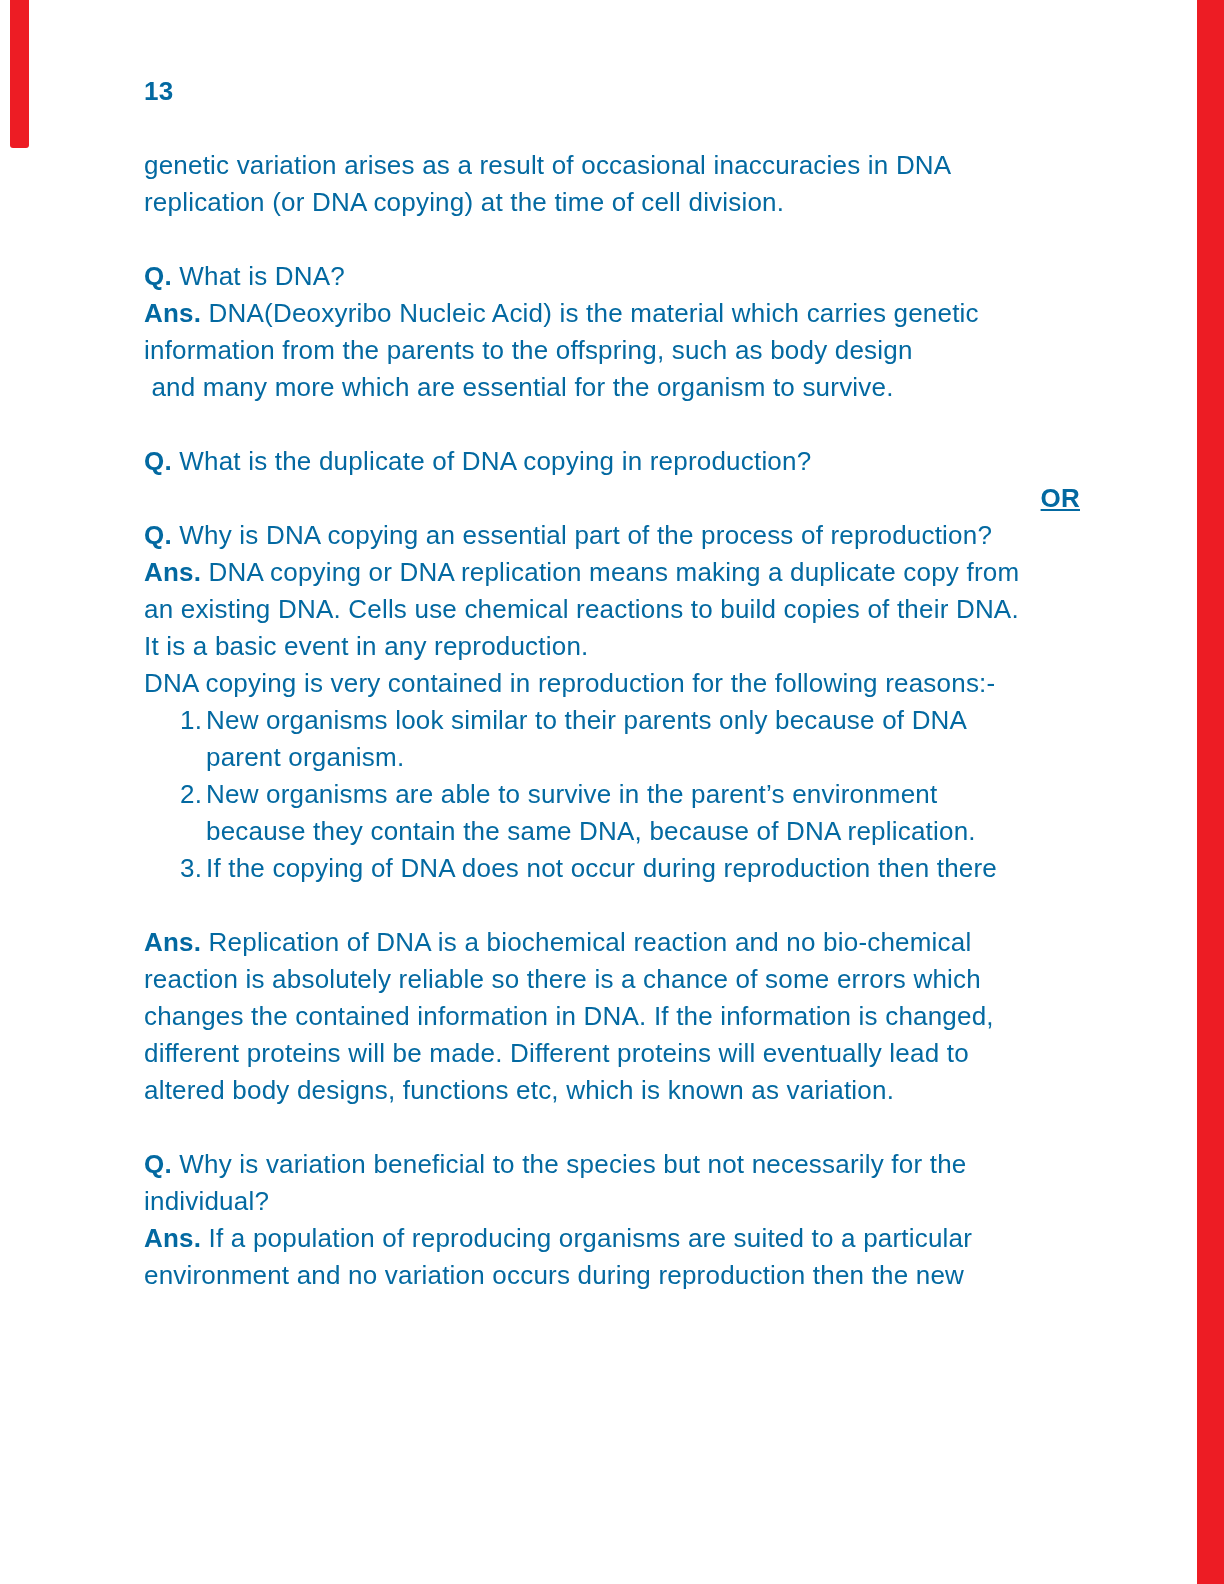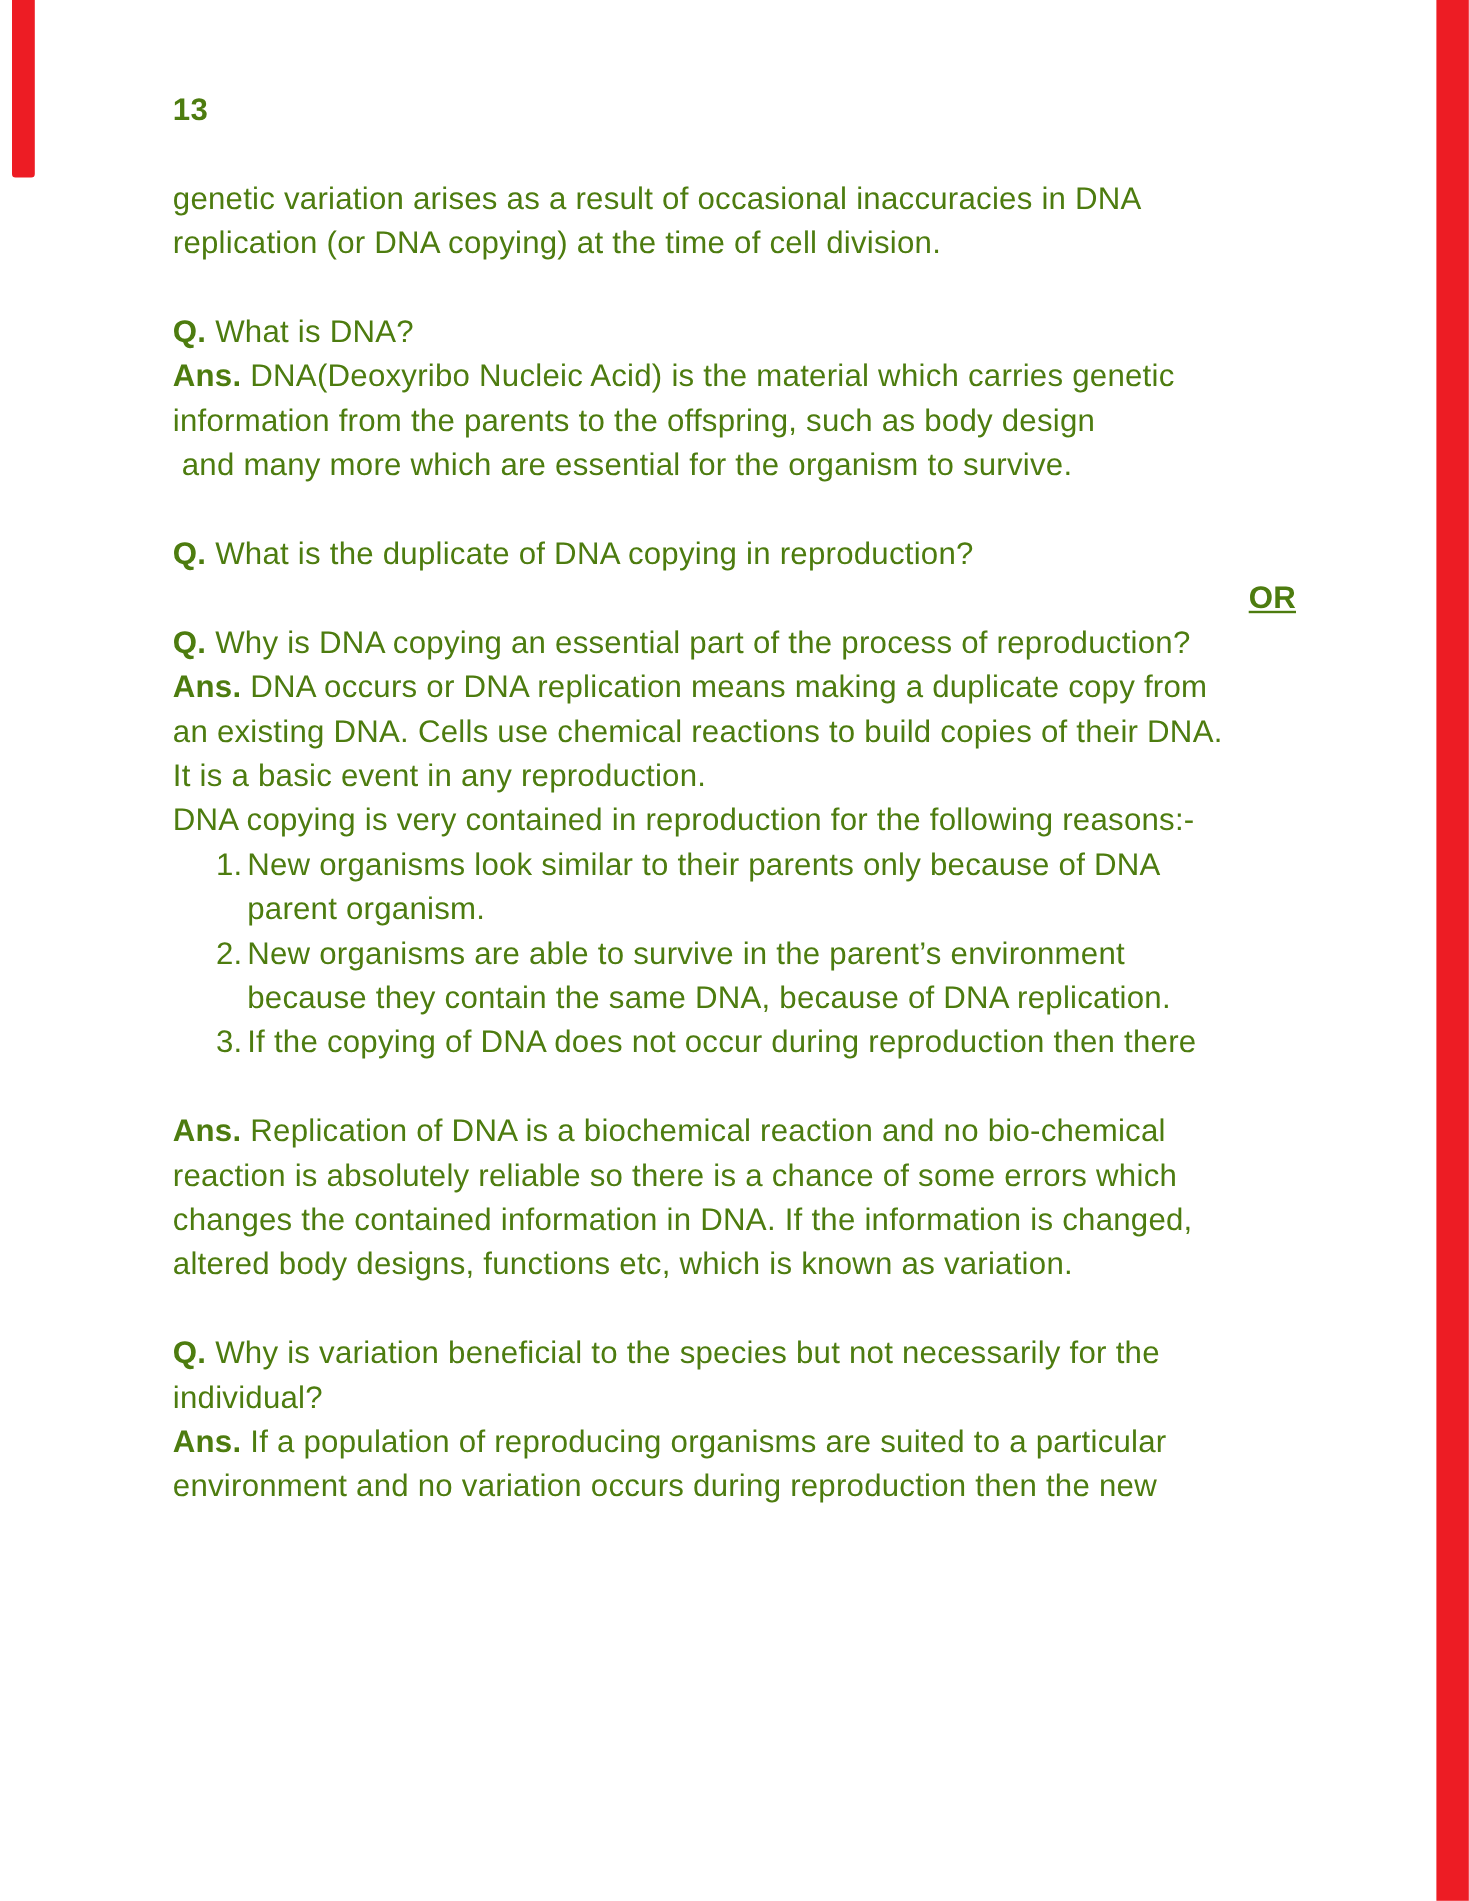--- a/index.html
+++ b/index.html
@@ -21,21 +21,21 @@
     height: 1584px;
     background: #ffffff;
   }
   #doc {
     position: absolute;
     left: 144px;
     top: 73px;
     width: 936px;
     font-size: 26px;
     line-height: 37px;
-    color: #4d7c0f;
+    color: #0369a1;
     letter-spacing: 0.2px;
   }
   .line {
     white-space: pre;
     height: 37px;
   }
   .b { font-weight: 700; }
   .center { text-align: right; }
   .or-text {
     font-weight: 700;
@@ -80,33 +80,34 @@
       <div class="line"><span>replication (or DNA copying) at the time of cell division.</span></div>
       <div class="line"></div>
       <div class="line"><span class="b">Q.</span><span> What is DNA?</span></div>
       <div class="line"><span class="b">Ans.</span><span> DNA(Deoxyribo Nucleic Acid) is the material which carries genetic</span></div>
       <div class="line"><span>information from the parents to the offspring, such as body design</span></div>
       <div class="line"><span> and many more which are essential for the organism to survive.</span></div>
       <div class="line"></div>
       <div class="line"><span class="b">Q.</span><span> What is the duplicate of DNA copying in reproduction?</span></div>
       <div class="line center"><span class="or-text">OR</span></div>
       <div class="line"><span class="b">Q.</span><span> Why is DNA copying an essential part of the process of reproduction?</span></div>
-      <div class="line"><span class="b">Ans.</span><span> DNA occurs or DNA replication means making a duplicate copy from</span></div>
+      <div class="line"><span class="b">Ans.</span><span> DNA copying or DNA replication means making a duplicate copy from</span></div>
       <div class="line"><span>an existing DNA. Cells use chemical reactions to build copies of their DNA.</span></div>
       <div class="line"><span>It is a basic event in any reproduction.</span></div>
       <div class="line"><span>DNA copying is very contained in reproduction for the following reasons:-</span></div>
       <div class="line li-line"><span class="li-marker">1.</span><span>New organisms look similar to their parents only because of DNA</span></div>
       <div class="line li-line"><span>parent organism.</span></div>
       <div class="line li-line"><span class="li-marker">2.</span><span>New organisms are able to survive in the parent’s environment</span></div>
       <div class="line li-line"><span>because they contain the same DNA, because of DNA replication.</span></div>
       <div class="line li-line"><span class="li-marker">3.</span><span>If the copying of DNA does not occur during reproduction then there</span></div>
       <div class="line"></div>
       <div class="line"><span class="b">Ans.</span><span> Replication of DNA is a biochemical reaction and no bio-chemical</span></div>
       <div class="line"><span>reaction is absolutely reliable so there is a chance of some errors which</span></div>
       <div class="line"><span>changes the contained information in DNA. If the information is changed,</span></div>
+      <div class="line"><span>different proteins will be made. Different proteins will eventually lead to</span></div>
       <div class="line"><span>altered body designs, functions etc, which is known as variation.</span></div>
       <div class="line"></div>
       <div class="line"><span class="b">Q.</span><span> Why is variation beneficial to the species but not necessarily for the</span></div>
       <div class="line"><span>individual?</span></div>
       <div class="line"><span class="b">Ans.</span><span> If a population of reproducing organisms are suited to a particular</span></div>
       <div class="line"><span>environment and no variation occurs during reproduction then the new</span></div>
     </div>
   <div id="edge-top-left" style="background: rgb(237, 28, 36);"></div>
   <div id="edge-right" style="background: rgb(237, 28, 36);"></div>
 </div>

